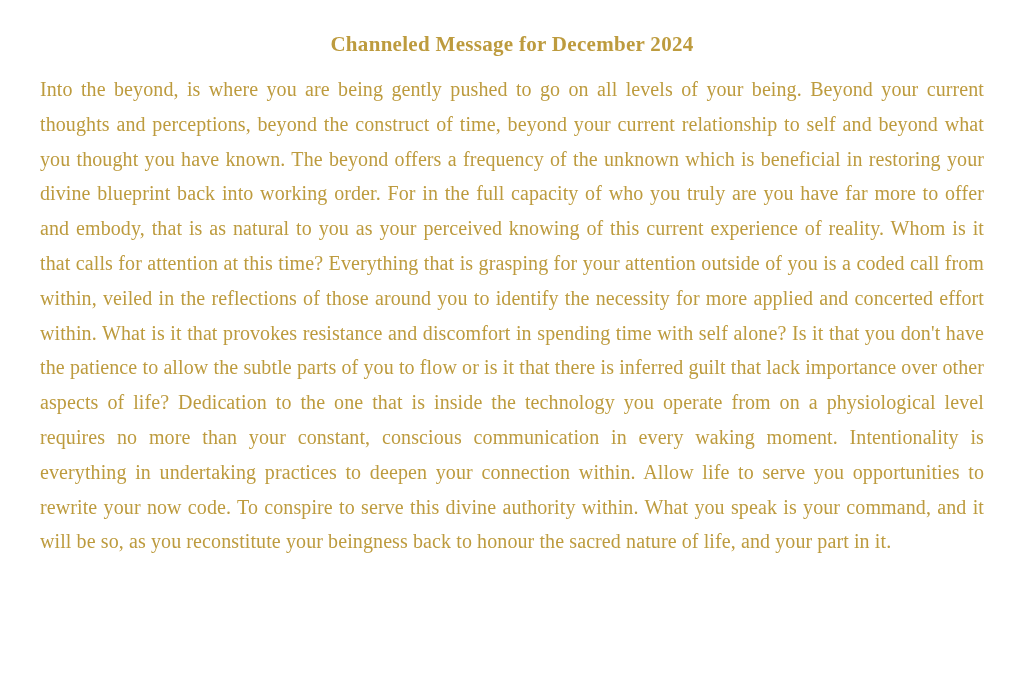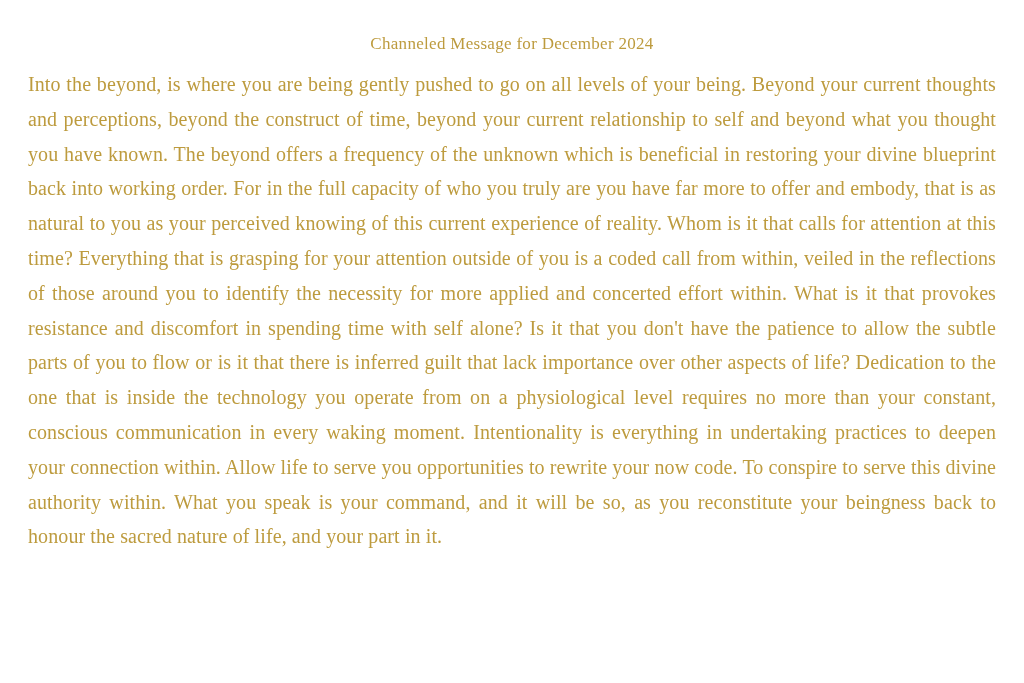--- a/index.html
+++ b/index.html
@@ -16,33 +16,33 @@
   .page {
     box-sizing: border-box;
     width: 1024px;
     height: 683px;
     padding: 32px 24px 0 24px;
     background: #ffffff;
   }
   .doc-title {
     text-align: center;
     color: #bd9b3e;
-    font-size: 17px;
-    font-weight: 400;
+    font-size: 21px;
+    font-weight: 700;
     line-height: 24px;
     margin: 0 0 11px 0;
     letter-spacing: 0.3px;
   }
   .doc-body {
     text-align: justify;
     color: #bd9b3e;
     font-size: 20px;
     font-weight: 400;
     line-height: 34.8px;
-    margin: 4px;
+    margin: 16px;
     letter-spacing: 0.1px;
   }
 </style>
 </head>
 <body>
 
 <div class="page">
   <h1 class="doc-title">Channeled Message for December 2024</h1>
   <p class="doc-body">Into the beyond, is where you are being gently pushed to go on all levels of your being. Beyond your current thoughts and perceptions, beyond the construct of time, beyond your current relationship to self and beyond what you thought you have known. The beyond offers a frequency of the unknown which is beneficial in restoring your divine blueprint back into working order. For in the full capacity of who you truly are you have far more to offer and embody, that is as natural to you as your perceived knowing of this current experience of reality. Whom is it that calls for attention at this time? Everything that is grasping for your attention outside of you is a coded call from within, veiled in the reflections of those around you to identify the necessity for more applied and concerted effort within. What is it that provokes resistance and discomfort in spending time with self alone? Is it that you don't have the patience to allow the subtle parts of you to flow or is it that there is inferred guilt that lack importance over other aspects of life? Dedication to the one that is inside the technology you operate from on a physiological level requires no more than your constant, conscious communication in every waking moment. Intentionality is everything in undertaking practices to deepen your connection within. Allow life to serve you opportunities to rewrite your now code. To conspire to serve this divine authority within. What you speak is your command, and it will be so, as you reconstitute your beingness back to honour the sacred nature of life, and your part in it.</p>
 </div>

